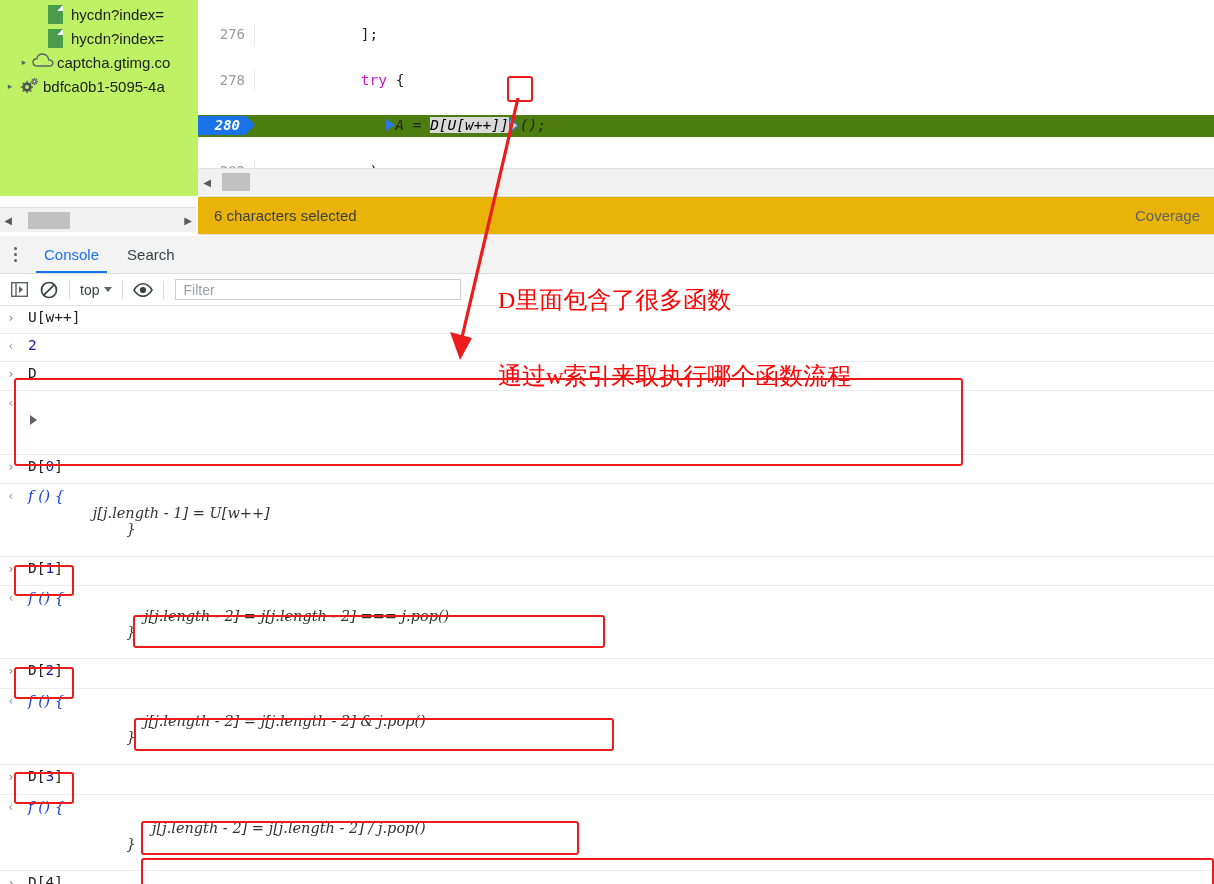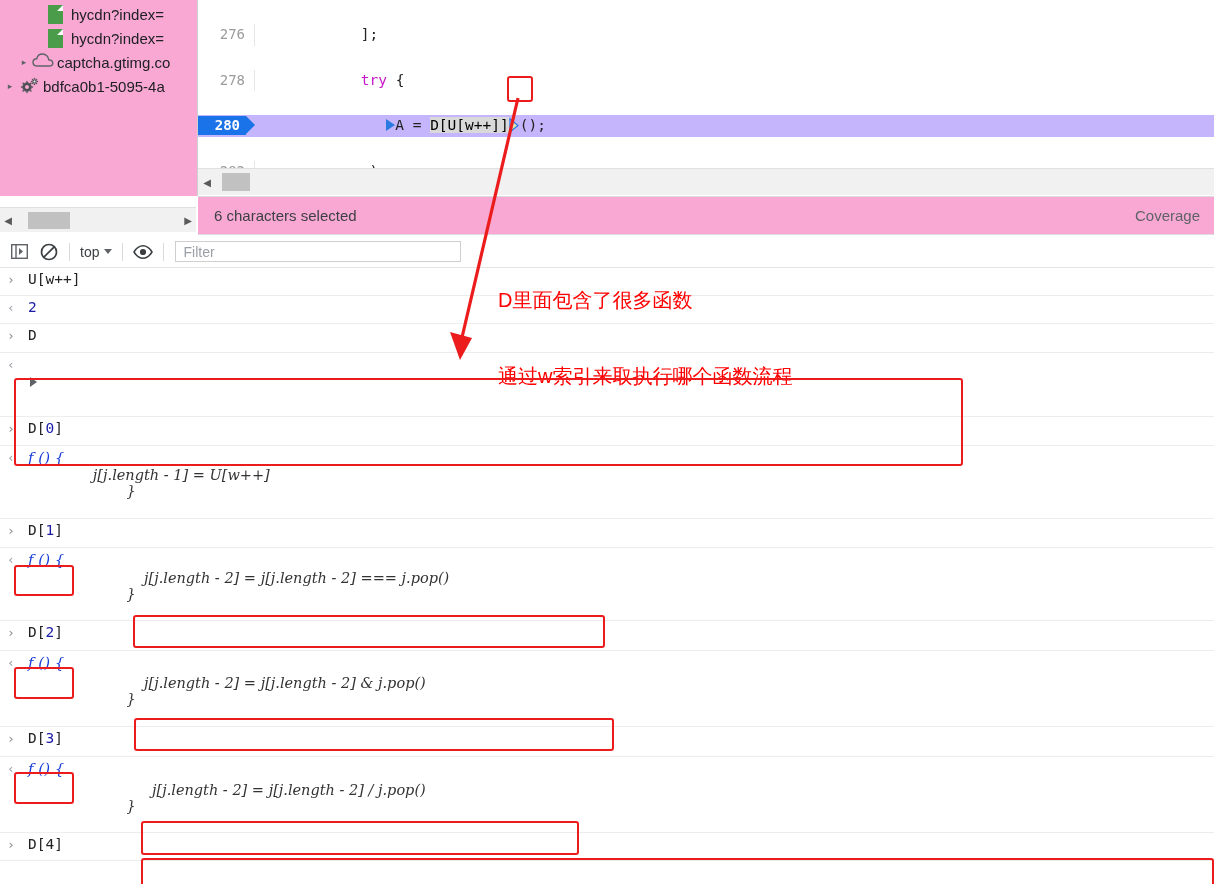--- a/index.html
+++ b/index.html
@@ -11,21 +11,21 @@
     font-family: "Liberation Sans", sans-serif;
   }
   #root { position: relative; width: 1214px; height: 884px; }
 
   
   #top-area { position: absolute; left: 0; top: 0; width: 1214px; height: 196px; }
 
   
   #file-tree {
     position: absolute; left: 0; top: 0; width: 197px; height: 196px;
-    background: #f9a8d4;
+    background: #bef264;
     overflow: hidden;
   }
   .tree-row {
     display: flex; align-items: center;
     height: 24px;
     font-size: 15px;
     color: #202124;
     white-space: nowrap;
   }
   .tw-arrow {
@@ -69,21 +69,21 @@
   }
   .gutter {
     position: absolute; left: 0; top: 0; width: 56px; height: 100%;
     text-align: right; padding-right: 9px;
     color: #9b9b9b; font-size: 14px;
     background: transparent;
   }
   .code-text { position: absolute; left: 58px; top: 0; white-space: pre; }
   .ln-sep { position:absolute; left:56px; top:0; width:1px; height:100%; background:#e6e6e6; }
 
-  .row-exec { background: #c4b5fd; }
+  .row-exec { background: #4d7c0f; font-style: italic; }
   .row-sel  { background: #e3e8fb; }
   .row-sel .gutter { color: #7a7a7a; }
   .row-sel-topline { border-top: 1px solid #3f6fd8; }
   .gut-active-wrap { position:absolute; left:0; top:0; width:64px; height:100%; }
   .gut-active-wrap .pill {
     position:absolute; left:0; top:1px; width:48px; height:19px;
     background:#1a73e8;
     color:#fff; font-weight:bold; font-size:14px;
     text-align:right; padding-right:6px; line-height:19px;
   }
@@ -116,21 +116,21 @@
     position:absolute; left:198px; top:168px; width:1016px; height:27px;
     background:#f1f1f1; border-top:1px solid #e0e0e0;
     display:flex; align-items:center;
   }
   #editor-hscroll .sb-arrow { width:18px; text-align:center; font-size:10px; color:#5a5a5a;}
   #editor-hscroll .sb-thumb { width:28px; height:18px; background:#c1c1c1; margin-left:6px;}
 
   
   #status-bar {
     position:absolute; left:198px; top:196px; width:1016px; height:39px;
-    background:#f9a8d4; border-top:1px solid #dcdcdc; border-bottom:1px solid #dcdcdc;
+    background:#eab308; border-top:1px solid #dcdcdc; border-bottom:1px solid #dcdcdc;
     display:flex; align-items:center; justify-content:space-between;
     padding: 0 14px 0 16px;
     font-size:15px; color:#5f6368;
   }
   #status-left { color:#3c4043; }
   #status-right { color:#5f6368; }
 
   
   #console-panel { position:absolute; left:0; top:236px; width:1214px; height:648px; background:#fff; }
 
@@ -198,22 +198,22 @@
   .body-line { white-space: pre; }
 
   
   .redbox {
     position:absolute; border:2px solid #ec1c1c; border-radius:3px;
     pointer-events:none;
   }
   
   #anno-text {
     position:absolute; left:498px; top:243px; width:600px;
-    color:#ff0000; font-size:20px; line-height:38px;
-    font-family:Liberation Sans, sans-serif;
+    color:#ff0000; font-size:24px; line-height:38px;
+    font-family:Liberation Serif, serif;
     white-space:pre-line;
   }
   #anno-arrow { position:absolute; left:440px; top:88px; width:120px; height:290px; }
 </style>
 </head>
 <body>
 
 <div id="root">
 
   <div id="top-area">
@@ -320,20 +320,31 @@
     </div>
 
     <div id="status-bar">
       <span id="status-left">6 characters selected</span>
       <span id="status-right">Coverage</span>
     </div>
   </div>
 
   <div id="console-panel">
 
+    <div id="console-tabs">
+      <div id="kebab">
+        <span class="dots">
+            <i></i>
+            <i></i>
+            <i></i>
+          </span>
+      </div>
+      <div class="ctab active">Console</div>
+      <div class="ctab">Search</div>
+    </div>
 
     <div id="console-toolbar">
       <div class="tb-btn">
         <svg width="17" height="15" viewBox="0 0 17 15">
           <rect x="0.7" y="0.7" width="15.6" height="13.6" fill="none" stroke="#5f6368" stroke-width="1.4"></rect>
           <line x1="5" y1="0.7" x2="5" y2="14.3" stroke="#5f6368" stroke-width="1.4"></line>
           <path d="M8 4 L12 7.5 L8 11 Z" fill="#5f6368"></path>
         </svg>
       </div>
       <div class="tb-btn">

